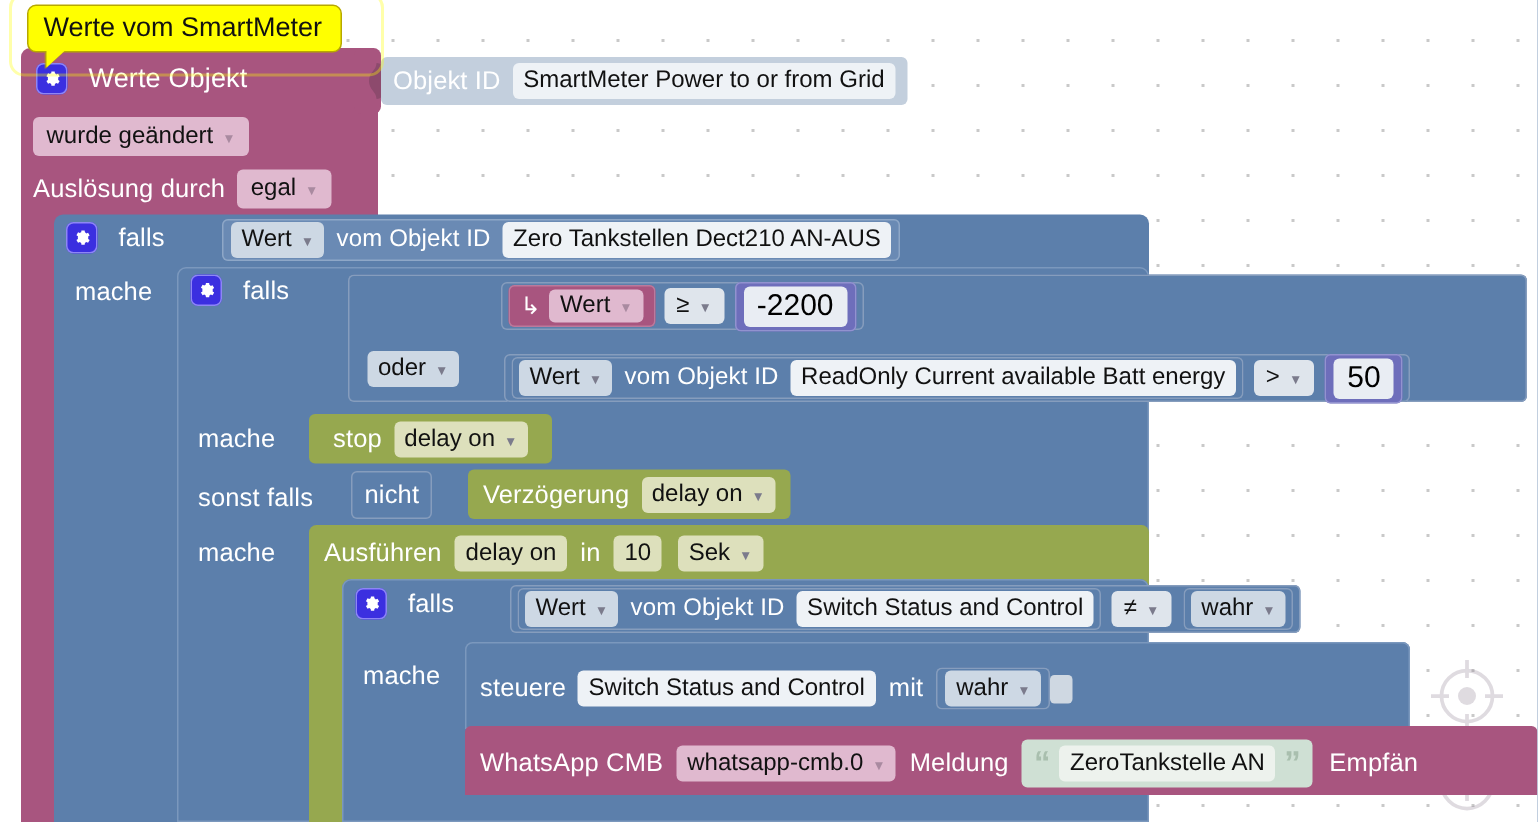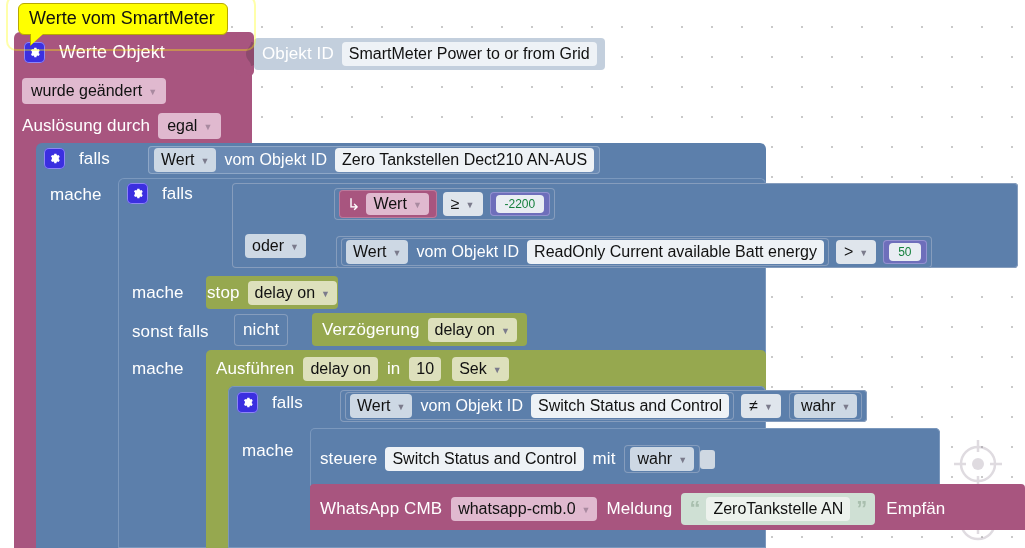--- a/index.html
+++ b/index.html
@@ -90,22 +90,22 @@
   .v-blue     { background: #6a8ab4; box-shadow: inset 0 0 0 1px #8ea7c7; }
   .v-darkblue { background: #5c7fab; box-shadow: inset 0 0 0 1px #869dbd; }
   .v-magenta  { background: #a8557f; box-shadow: inset 0 0 0 1px #bb7a9c; }
   .v-violet   { background: #6e6ebb; box-shadow: inset 0 0 0 1px #9292cf; }
   .v-mint     { background: #cfe0d4; }
 
   .numfield {
     background: #e9edf3;
     border-radius: 4px;
     padding: 2px 9px;
-    font-size: 12px;
-    color: #15803d;
+    font-size: 20px;
+    color: #000000;
   }
 
   .retico { color:#fff; font-size:16px; margin-right:6px; }
 
   .quote { color:#a9bfae; font-size:22px; font-weight:bold; line-height:12px; }
 
   
   .cbox {
     width: 15px; height: 19px;
     background: #cfd8e2;
@@ -279,21 +279,21 @@
       <span>&gt;</span>
       <span class="caret">▼</span>
     </span>
     <span class="vblock v-violet" style="margin-left:7px; padding:3px 6px;">
       <span class="numfield">50</span>
     </span>
   </div>
 
   <div class="lbl" style="position:absolute; left:132px; top:283px;">mache</div>
 
-  <div class="blk c-olive row" style="left:206px; top:276px; height:33px; padding:0 1px; border-radius:4px 4px 4px 4px;">
+  <div class="blk c-olive row" style="left:206px; top:276px; height:33px; padding:0 16px; border-radius:4px 4px 4px 4px;">
     <span class="lbl" style="font-size:17px; margin-right:8px;">stop</span>
     <span class="field f-olive">
       <span>delay on</span>
       <span class="caret">▼</span>
     </span>
   </div>
 
   <div class="lbl" style="position:absolute; left:132px; top:322px;">sonst falls</div>
 
   <div class="blk v-darkblue row" style="left:234px; top:314px; height:32px; padding:0 9px; border-radius:4px;">

